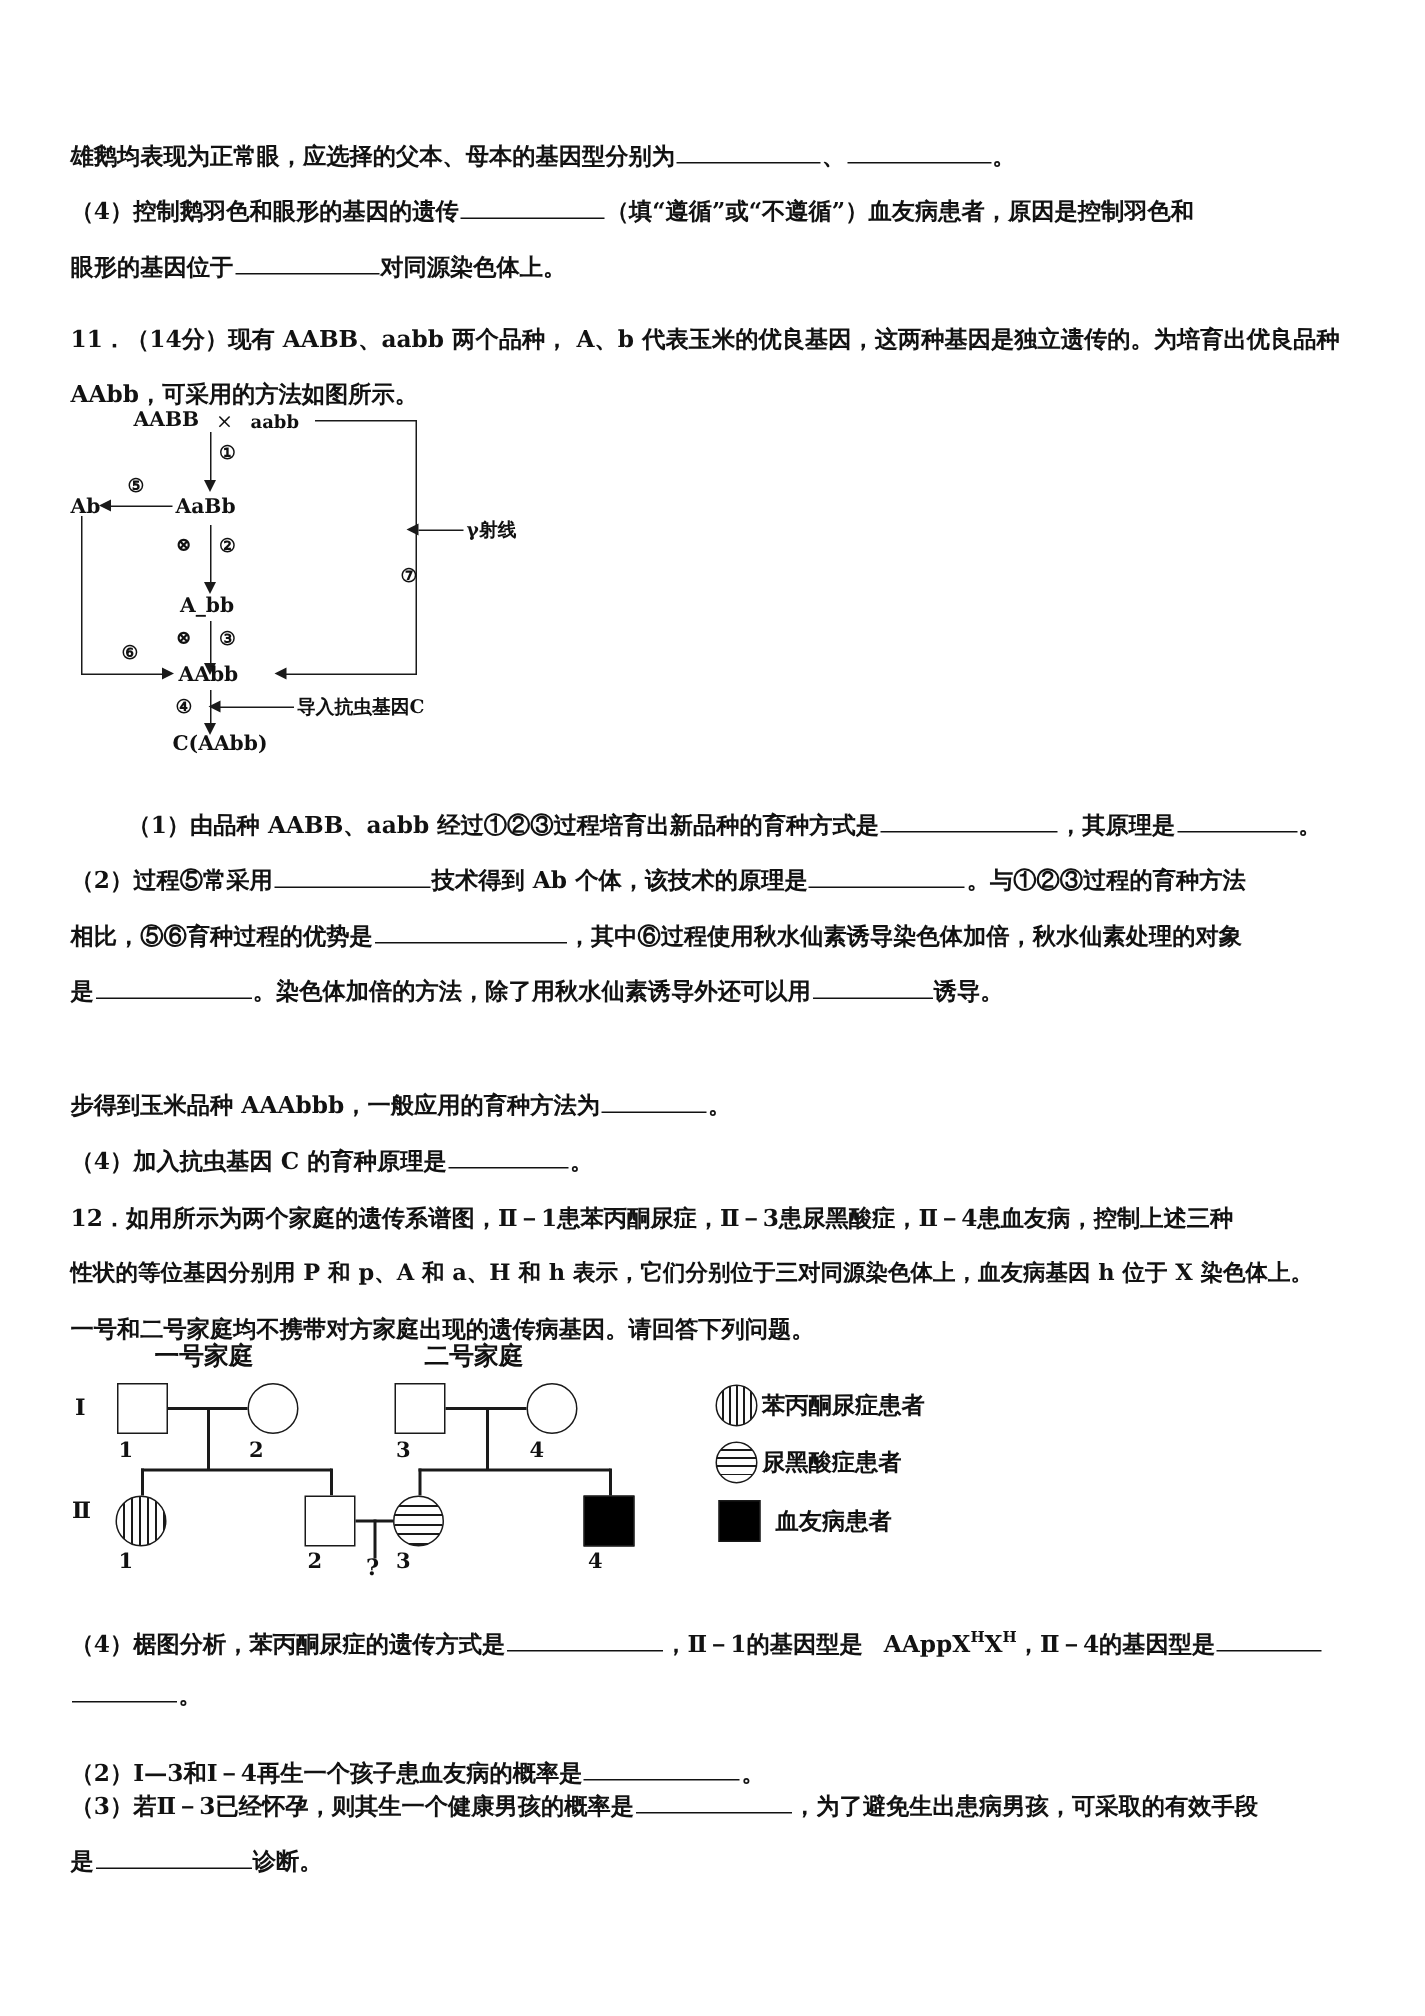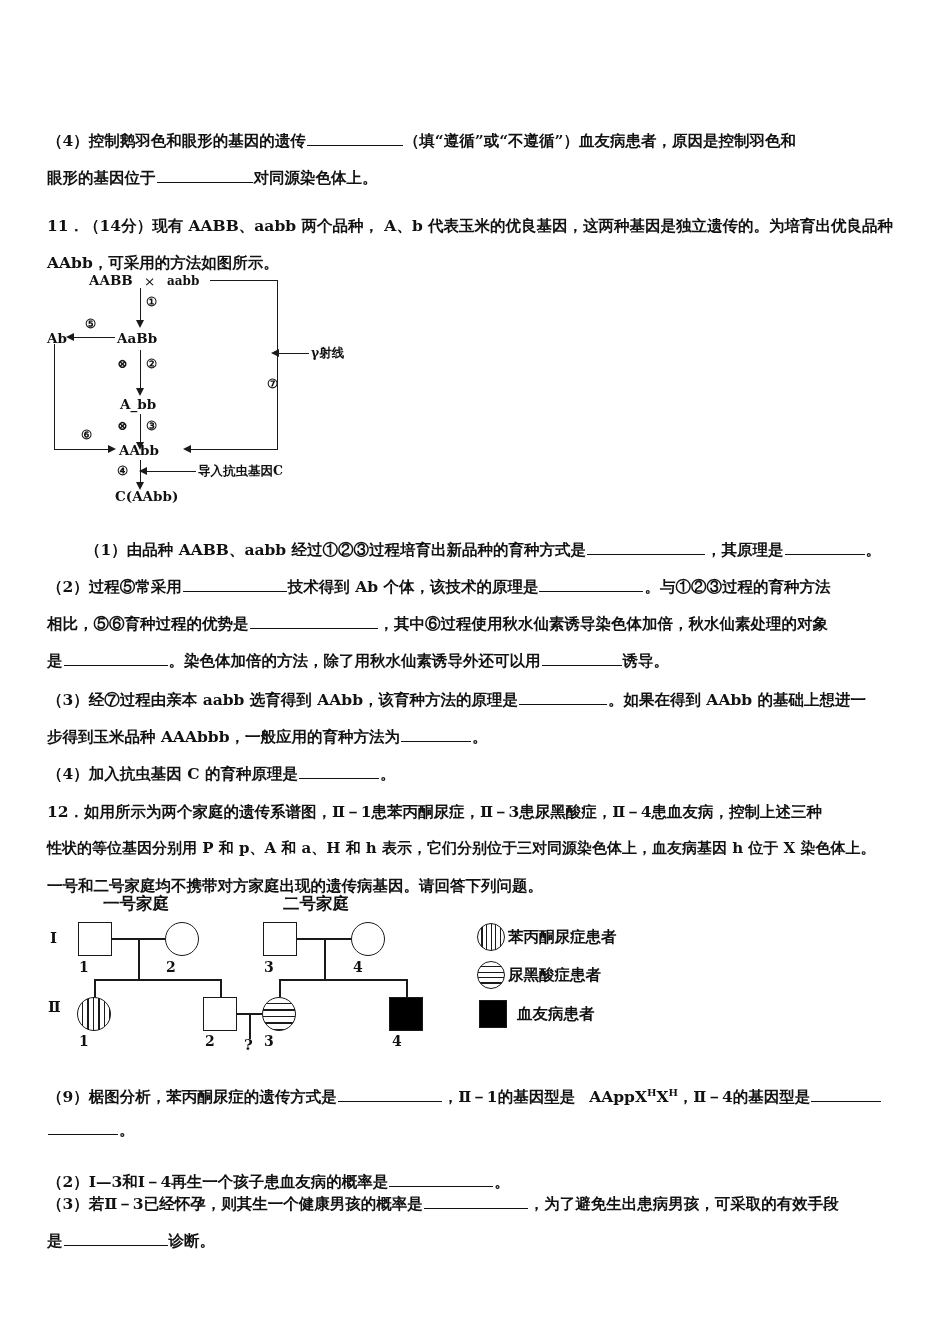--- a/index.html
+++ b/index.html
@@ -156,20 +156,23 @@
   .lg-sym.c.v { background-image: repeating-linear-gradient(to right, #fff 0 3.4px, #1a1a1a 3.4px 4.6px); }
   .lg-sym.c.h { background-image: repeating-linear-gradient(to bottom, #fff 0 4.2px, #1a1a1a 4.2px 5.4px); }
   .lg-sym.s { background: #000; border: 1.7px solid #1a1a1a; }
   .lg-txt { font-size: 15.5px; font-weight: 800; margin-left: 3px; white-space: nowrap; }
 </style>
 </head>
 <body>
 
 <div class="page">
 
+  <div class="para" style="top:85px;">
+    <span>雄鹅均表现为正常眼，应选择的父本、母本的基因型分别为</span><span class="blank b1"></span><span>、</span><span class="blank b1"></span><span>。</span>
+  </div>
 
   <div class="para" style="top:122px;">
     <span>（4）控制鹅羽色和眼形的基因的遗传</span><span class="blank b1"></span><span>（填“遵循”或“不遵循”）血友病患者，原因是控制羽色和</span>
   </div>
   <div class="para" style="top:159px;">
     <span>眼形的基因位于</span><span class="blank b1"></span><span>对同源染色体上。</span>
   </div>
 
   <div class="para nojust" style="top:207px;">
     <span>11．</span><span>（14分）</span><span>现有 AABB、aabb 两个品种， A、b 代表玉米的优良基因，这两种基因是独立遗传的。为培育出优良品种</span>
@@ -242,23 +245,20 @@
   <div class="para" style="top:568px;">
     <span>（2）过程⑤常采用</span><span class="blank b3"></span><span>技术得到 Ab 个体，该技术的原理是</span><span class="blank b3"></span><span>。与①②③过程的育种方法</span>
   </div>
   <div class="para nojust" style="top:642px;">
     <span>是</span><span class="blank b3"></span><span>。染色体加倍的方法，除了用秋水仙素诱导外还可以用</span><span class="blank b8"></span><span>诱导。</span>
   </div>
   <div class="para" style="top:605px;">
     <span>相比，⑤⑥育种过程的优势是</span><span class="blank b7"></span><span>，其中⑥过程使用秋水仙素诱导染色体加倍，秋水仙素处理的对象</span>
   </div>
 
-  <div class="para" style="top:681px;">
-    <span>（3）经⑦过程由亲本 aabb 选育得到 AAbb，该育种方法的原理是</span><span class="blank b2"></span><span>。如果在得到 AAbb 的基础上想进一</span>
-  </div>
   <div class="para nojust" style="top:718px;">
     <span>步得到玉米品种 AAAbbb，一般应用的育种方法为</span><span class="blank b5"></span><span>。</span>
   </div>
 
   <div class="para nojust" style="top:755px;">
     <span>（4）加入抗虫基因 C 的育种原理是</span><span class="blank b8"></span><span>。</span>
   </div>
 
   <div class="para nojust" style="top:793px;">
     <span>12．</span><span>如用所示为两个家庭的遗传系谱图，Ⅱ－1患苯丙酮尿症，Ⅱ－3患尿黑酸症，Ⅱ－4患血友病，控制上述三种</span>
@@ -331,21 +331,21 @@
         <span class="lg-txt">尿黑酸症患者</span>
       </div>
       <div class="lg-row" style="left:2px; top:101px;">
         <div class="lg-sym s"></div>
         <span class="lg-txt" style="margin-left:10px;">血友病患者</span>
       </div>
     </div>
   </div>
 
   <div class="para nojust" style="top:1074px;">
-    <span>（9）椐图分析，苯丙酮尿症的遗传方式是</span><span class="blank b3"></span><span>，Ⅱ－1的基因型是</span><span style="display:inline-block;width:14px;"></span><span><span>AAppX</span><sup class="gt">H</sup><span>X</span><sup class="gt">H</sup></span><span>，Ⅱ－4的基因型是</span><span class="blank b5"></span>
+    <span>（4）椐图分析，苯丙酮尿症的遗传方式是</span><span class="blank b3"></span><span>，Ⅱ－1的基因型是</span><span style="display:inline-block;width:14px;"></span><span><span>AAppX</span><sup class="gt">H</sup><span>X</span><sup class="gt">H</sup></span><span>，Ⅱ－4的基因型是</span><span class="blank b5"></span>
   </div>
   <div class="para nojust" style="top:1111px;">
     <span class="blank b5"></span><span>。</span>
   </div>
 
   <div class="para nojust" style="top:1163px;">
     <span>（2）Ⅰ—3和Ⅰ－4再生一个孩子患血友病的概率是</span><span class="blank b3"></span><span>。</span>
   </div>
 
   <div class="para nojust" style="top:1185px;">

